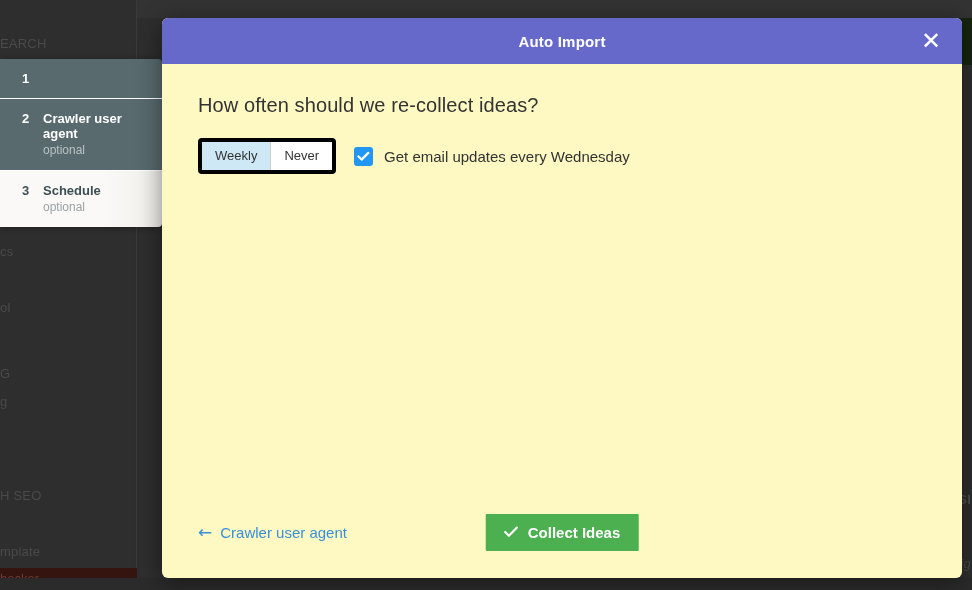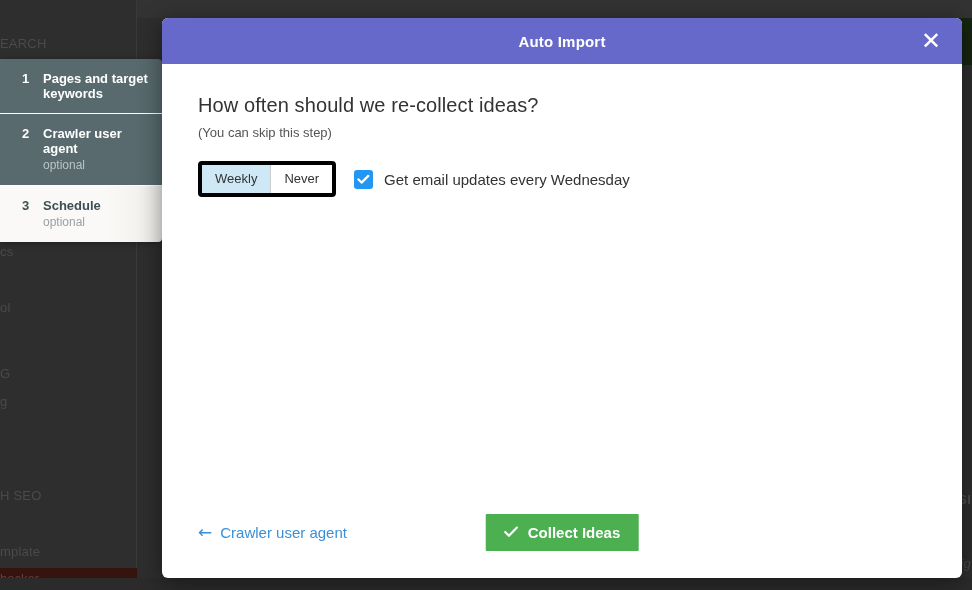--- a/index.html
+++ b/index.html
@@ -57,21 +57,21 @@
   .step-sub { font-size: 12px; line-height: 15px; color: #b9c3c5; font-weight: normal; margin-top: 2px; }
   .step.active {
     background: linear-gradient(to right, #faf9f7 65%, #efeeea 100%);
     color: #3e4f54; border-top-color: #ffffff;
   }
   .step.active .step-sub { color: #9aa2a4; }
 
   
   #modal {
     position: absolute; left: 162px; top: 18px; width: 800px; height: 560px;
-    background: #ffffff; border-radius: 6px;
+    background: #fef9c3; border-radius: 6px;
     box-shadow: 0 4px 24px rgba(0,0,0,.45);
     display: flex; flex-direction: column; overflow: hidden;
   }
   #modal-header {
     position: relative; height: 46px; flex: none;
     background: #6669c9; display: flex; align-items: center; justify-content: center;
   }
   #modal-title { color: #ffffff; font-size: 15px; font-weight: bold; letter-spacing: .2px; }
   #modal-close {
     position: absolute; right: 18px; top: 50%; transform: translateY(-50%);
@@ -143,23 +143,20 @@
   <div class="bg-text" style="right:1px;top:556px;color:#4a4a4a;font-style:italic;">ig</div>
 
   <div id="bg-photo"></div>
   <div id="bg-bottom-strip"></div>
 </div>
 
 <div id="steps">
 
   <div class="step">
     <div class="step-num">1</div>
-    <div class="step-body">
-      <div class="step-title">Pages and target keywords</div>
-    </div>
   </div>
 
   <div class="step">
     <div class="step-num">2</div>
     <div class="step-body">
       <div class="step-title">Crawler user agent</div>
       <div class="step-sub">optional</div>
     </div>
   </div>
 
@@ -175,21 +172,20 @@
 
 <div id="modal">
 
   <div id="modal-header">
     <div id="modal-title">Auto Import</div>
     <div id="modal-close">✕</div>
   </div>
 
   <div id="modal-body">
     <div id="heading">How often should we re-collect ideas?</div>
-    <div id="subheading">(You can skip this step)</div>
 
     <div id="controls-row">
 
       <div class="btn-group">
         <div class="seg selected">Weekly</div>
         <div class="seg">Never</div>
       </div>
 
       <div id="checkbox-wrap">
         <div id="checkbox">

